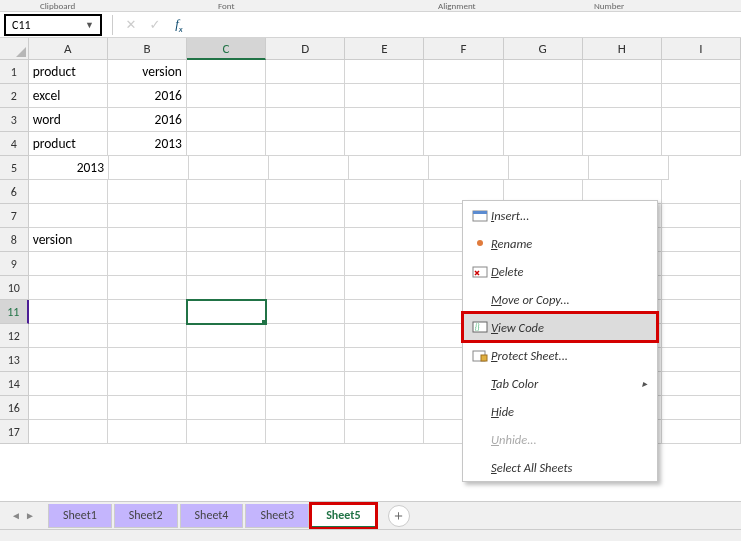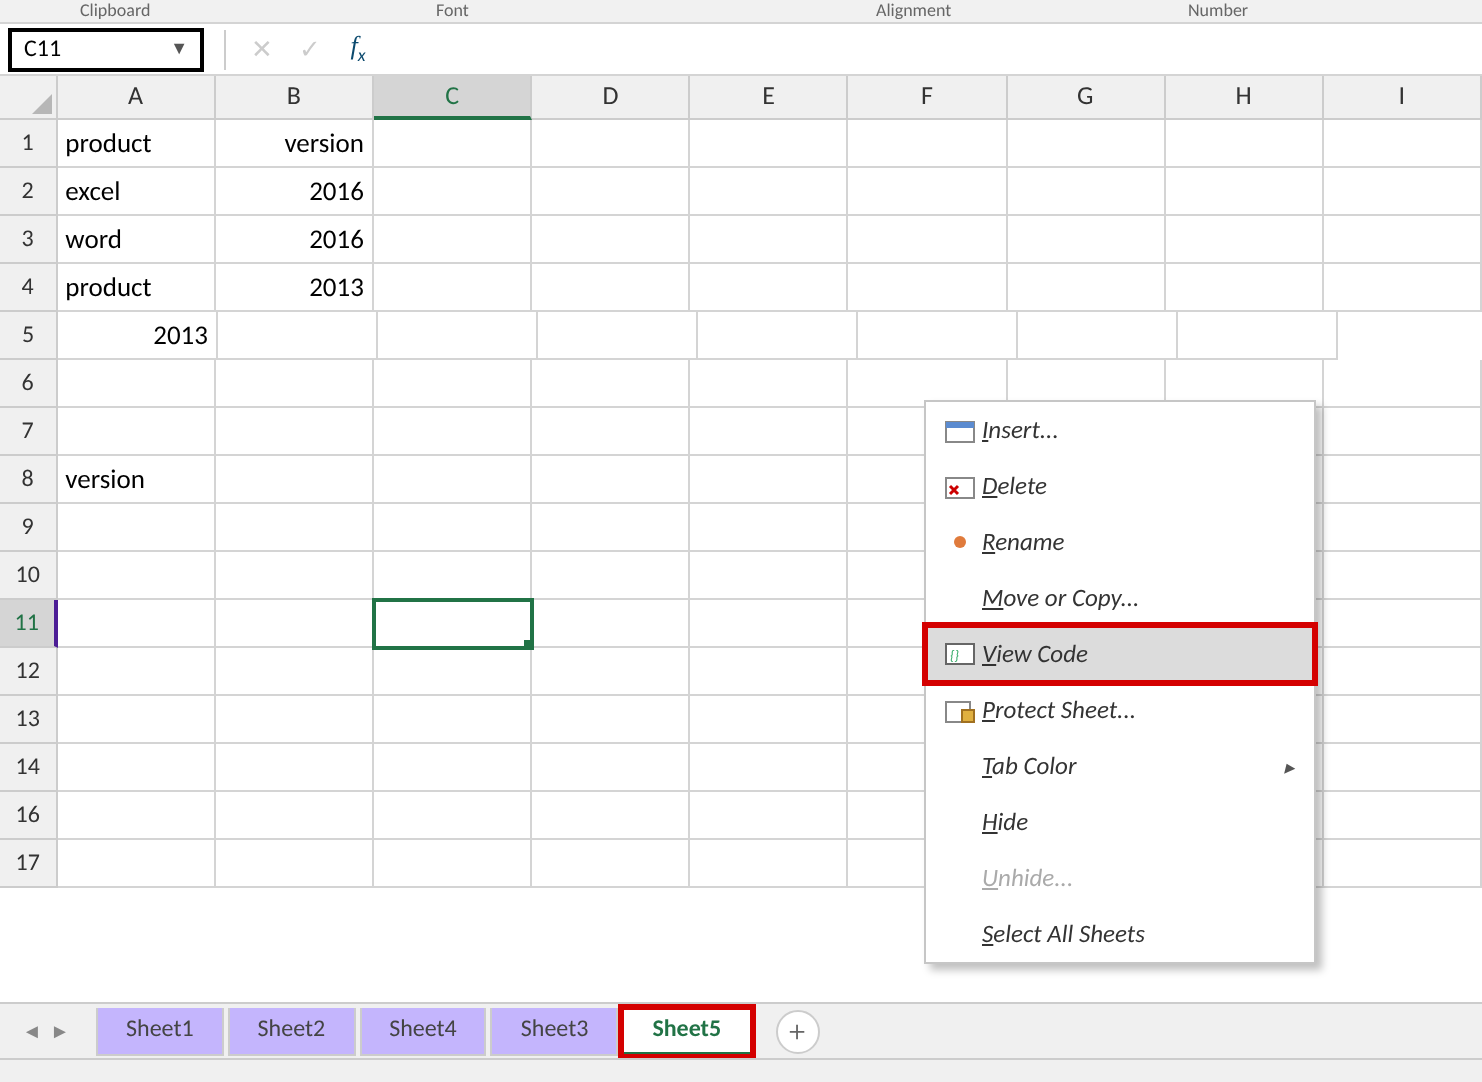--- a/index.html
+++ b/index.html
@@ -305,36 +305,36 @@
       <span class="cm-icon">
         <svg width="16" height="14">
           <rect x="1" y="3" width="14" height="10" fill="#fff" stroke="#888"></rect>
           <rect x="1" y="3" width="14" height="3" fill="#5b8bd0"></rect>
         </svg>
       </span>
       <span><span class="u">I</span>nsert...</span>
     </div>
     <div class="cm-item">
       <span class="cm-icon">
+        <svg width="10" height="10">
+          <circle cx="5" cy="5" r="3" fill="#e07b3c"></circle>
+        </svg>
+      </span>
+      <span><span class="u">R</span>ename</span>
+    </div>
+    <div class="cm-item">
+      <span class="cm-icon">
         <svg width="16" height="14">
           <rect x="1" y="3" width="14" height="10" fill="#fff" stroke="#888"></rect>
           <path d="M3 11 L7 7 M3 7 L7 11" stroke="#c00" stroke-width="1.5"></path>
         </svg>
       </span>
       <span><span class="u">D</span>elete</span>
     </div>
     <div class="cm-item">
-      <span class="cm-icon">
-        <svg width="10" height="10">
-          <circle cx="5" cy="5" r="3" fill="#e07b3c"></circle>
-        </svg>
-      </span>
-      <span><span class="u">R</span>ename</span>
-    </div>
-    <div class="cm-item">
       <span class="cm-icon"></span>
       <span><span class="u">M</span>ove or Copy...</span>
     </div>
     <div class="cm-item hl">
       <span class="cm-icon">
         <svg width="16" height="14">
           <rect x="1" y="2" width="14" height="10" fill="#fff" stroke="#666"></rect>
           <text x="3" y="10" font-size="7" fill="#3a6">{}</text>
         </svg>
       </span>

